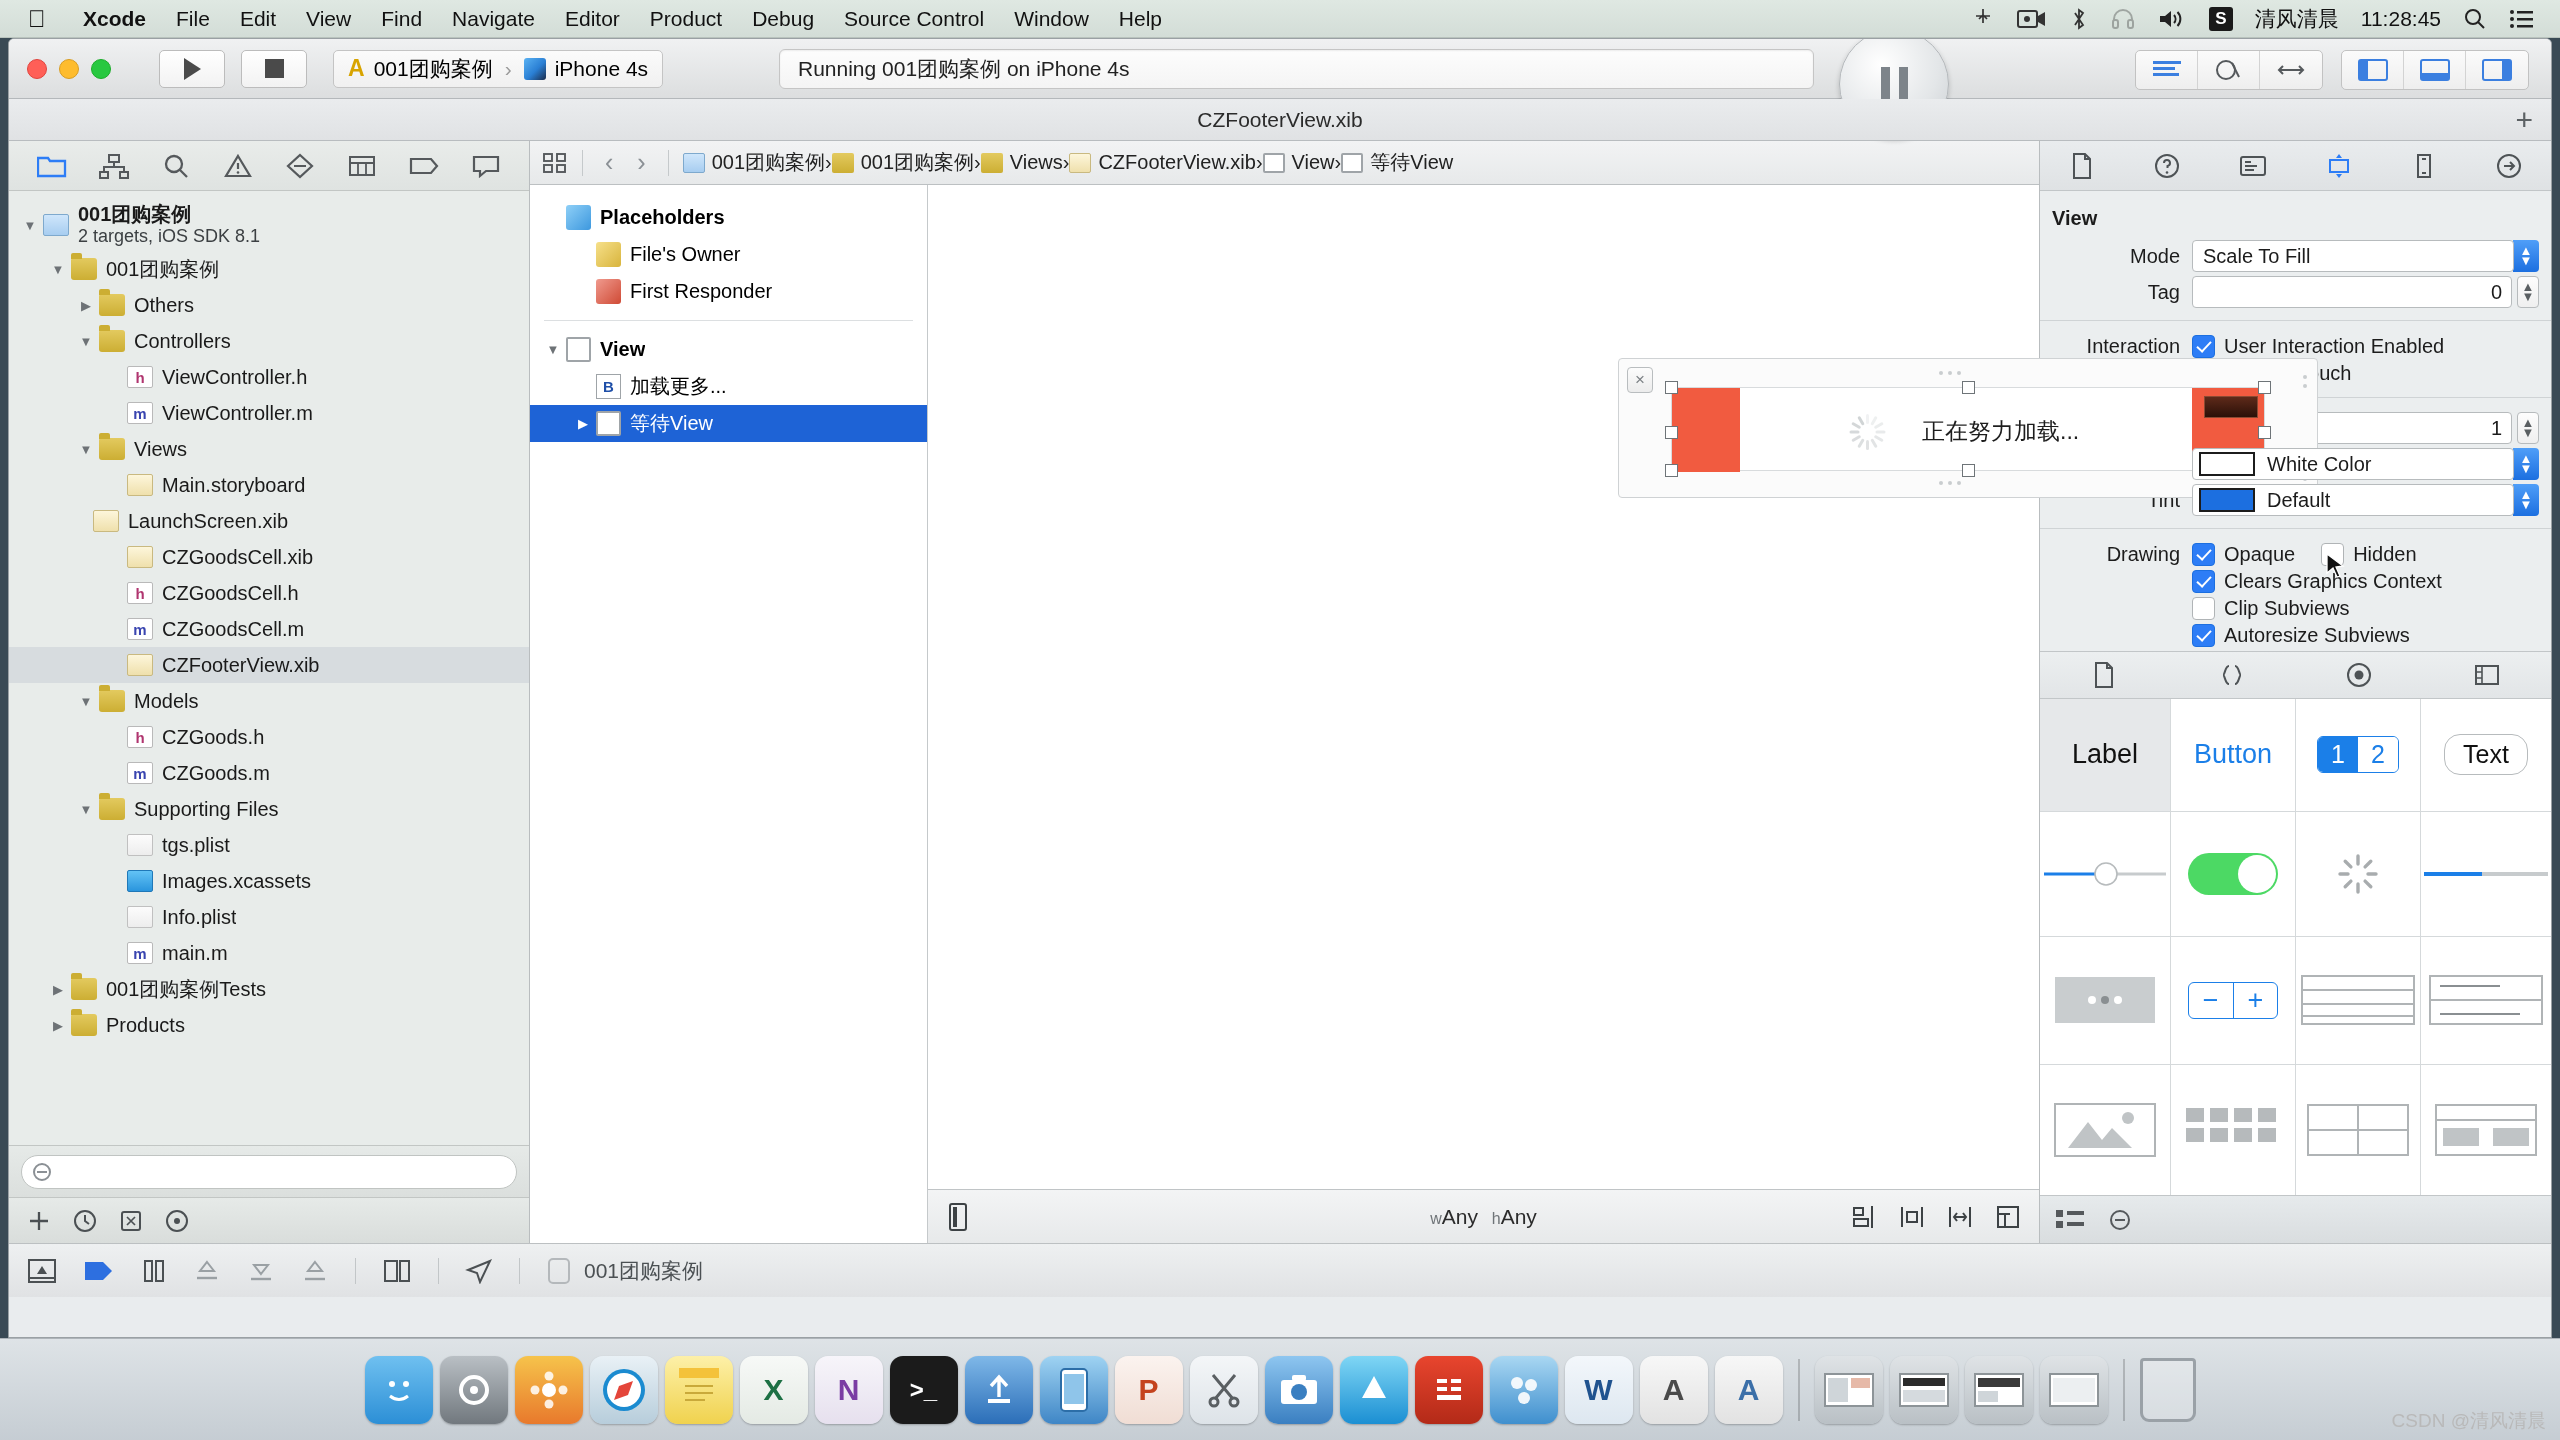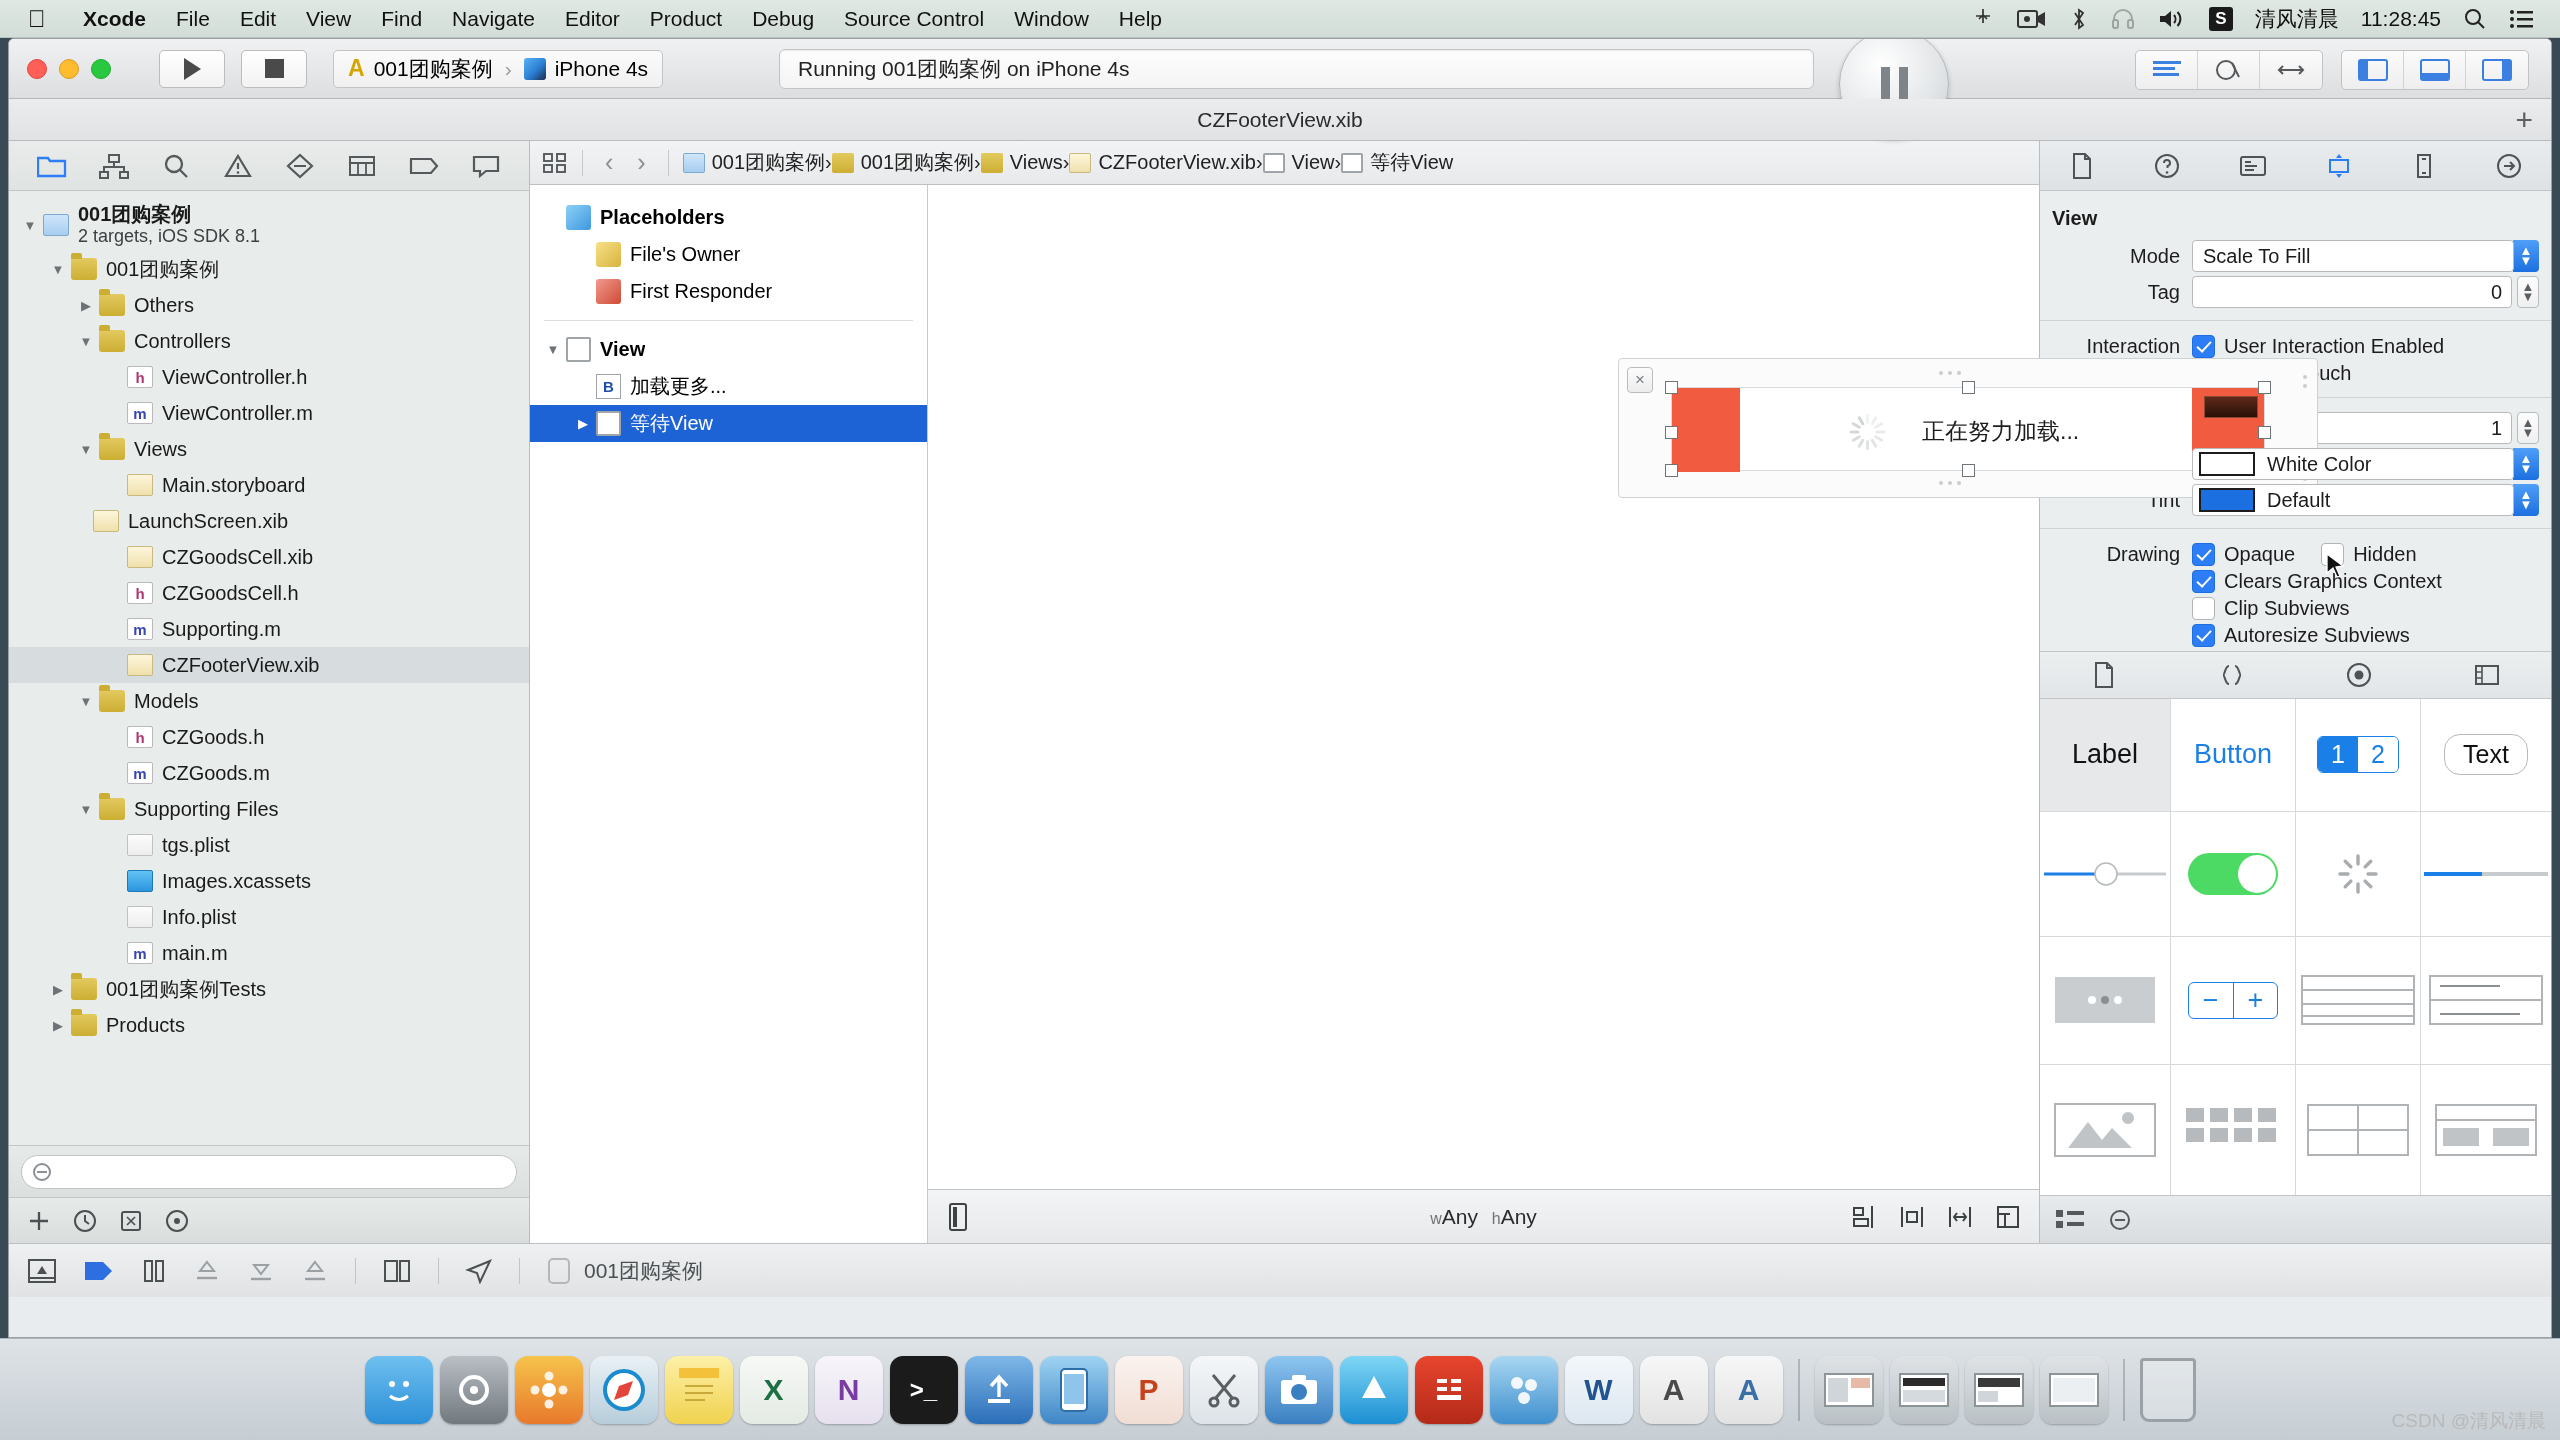--- a/index.html
+++ b/index.html
@@ -564,21 +564,21 @@
             <span class="tw empty"></span>
             <span class="fico h">h</span>
             <span style="display: flex; flex-direction: column; line-height: 1.15;">
               <span class="rl">CZGoodsCell.h</span>
             </span>
           </div>
           <div class="row" style="padding-left: 92px;">
             <span class="tw empty"></span>
             <span class="fico m">m</span>
             <span style="display: flex; flex-direction: column; line-height: 1.15;">
-              <span class="rl">Supporting.m</span>
+              <span class="rl">CZGoodsCell.m</span>
             </span>
           </div>
           <div class="row sel" style="padding-left: 92px;">
             <span class="tw empty"></span>
             <span class="fico xib"></span>
             <span style="display: flex; flex-direction: column; line-height: 1.15;">
               <span class="rl">CZFooterView.xib</span>
             </span>
           </div>
           <div class="row" style="padding-left: 64px;">

